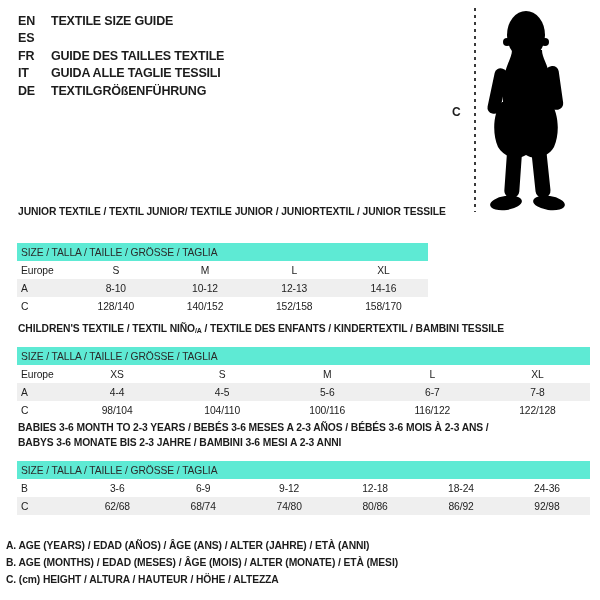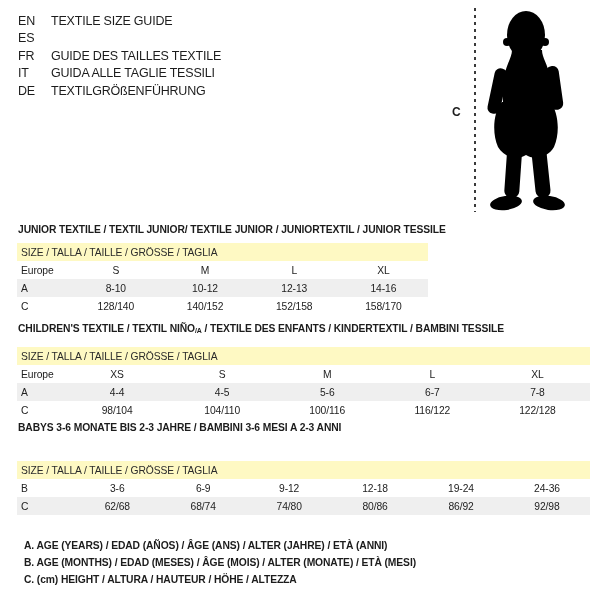--- a/index.html
+++ b/index.html
@@ -2,21 +2,21 @@
 <html><head>
 <meta charset="utf-8">
 <style>
   html,body{margin:0;padding:0;background:#fff;}
   .canvas{
     position:relative;width:600px;height:600px;background:#ffffff;overflow:hidden;
     font-family:"Liberation Sans",sans-serif;color:#1c1c1c;
   }
   
   .lang-list{position:absolute;left:18px;top:13px;}
-  .lang-row{display:flex;font-weight:normal;font-size:12.5px;line-height:17.4px;letter-spacing:-0.2px;}
+  .lang-row{display:flex;font-weight:bold;font-size:12.5px;line-height:17.4px;letter-spacing:-0.2px;}
   .lang-code{width:33px;flex:none;}
   
   .figure-line{
     position:absolute;left:474px;top:8px;width:2px;height:204px;
     background:repeating-linear-gradient(to bottom,#3a3a3a 0 3px,transparent 3px 7px);
   }
   .figure-label{position:absolute;left:452px;top:105px;font-weight:bold;font-size:12px;}
   .baby-svg{position:absolute;left:481px;top:8px;}
   
   .section-title{
@@ -24,24 +24,24 @@
     letter-spacing:-0.1px;white-space:nowrap;line-height:15px;
   }
   .sub{font-size:7px;vertical-align:-1px;}
   
   .sizetable{
     position:absolute;left:17px;border-collapse:collapse;table-layout:fixed;
     font-size:10.3px;letter-spacing:-0.1px;color:#222;
   }
   .sizetable td{height:18px;padding:0;text-align:center;vertical-align:middle;overflow:hidden;white-space:nowrap;}
   .sizetable td.rowlabel{text-align:left;padding-left:4px;margin-left:40px;}
-  .sizetable tr.bar td{background:#fef9c3;text-align:left;padding-left:4px;color:#2a2a2a;}
+  .sizetable tr.bar td{background:#5eead4;text-align:left;padding-left:4px;color:#2a2a2a;}
   .sizetable tr.alt td{background:#efefef;}
   
-  .legend{position:absolute;left:24px;top:537px;}
+  .legend{position:absolute;left:6px;top:537px;}
   .legend-line{font-weight:bold;font-size:10.3px;line-height:17px;letter-spacing:-0.1px;white-space:nowrap;}
 </style>
 </head>
 <body>
 
 <div class="canvas">
 
   <div class="lang-list">
     <div class="lang-row">
       <span class="lang-code">EN</span>
@@ -75,21 +75,21 @@
       <rect x="10" y="60" width="13" height="46" rx="6" transform="rotate(12 16 83)"></rect>
       <rect x="67" y="58" width="13" height="44" rx="6" transform="rotate(-8 73 80)"></rect>
       <path d="M21,94 C12,104 11,126 17,139 C23,150 38,152 45,147 C52,152 67,150 73,139 C79,126 78,104 69,94 Z"></path>
       <rect x="25" y="128" width="15" height="62" rx="7" transform="rotate(4 32 159)"></rect>
       <rect x="52" y="128" width="15" height="62" rx="7" transform="rotate(-6 59 159)"></rect>
       <ellipse cx="25" cy="195" rx="16" ry="7" transform="rotate(-8 25 195)"></ellipse>
       <ellipse cx="68" cy="195" rx="16" ry="7" transform="rotate(8 68 195)"></ellipse>
     </g>
   </svg>
 
-  <div class="section-title" style="top:222px">JUNIOR TEXTILE / TEXTIL JUNIOR/ TEXTILE JUNIOR / JUNIORTEXTIL / JUNIOR TESSILE</div>
+  <div class="section-title" style="top:204px">JUNIOR TEXTILE / TEXTIL JUNIOR/ TEXTILE JUNIOR / JUNIORTEXTIL / JUNIOR TESSILE</div>
   <table class="sizetable" style="top:243px;width:411px">
     <colgroup>
         <col style="width:13.2%">
         <col>
         <col>
         <col>
         <col>
       </colgroup>
     <tbody>
       <tr class="bar">
@@ -156,20 +156,21 @@
         <td>98/104</td>
         <td>104/110</td>
         <td>100/116</td>
         <td>116/122</td>
         <td>122/128</td>
       </tr>
     </tbody>
   </table>
 
   <div class="section-title" style="top:420px">
+    <div>BABIES 3-6 MONTH TO 2-3 YEARS / BEBÉS 3-6 MESES A 2-3 AÑOS / BÉBÉS 3-6 MOIS À 2-3 ANS /</div>
     <div>BABYS 3-6 MONATE BIS 2-3 JAHRE / BAMBINI 3-6 MESI A 2-3 ANNI</div>
   </div>
   <table class="sizetable" style="top:461px;width:573px">
     <colgroup>
         <col style="width:10%">
         <col>
         <col>
         <col>
         <col>
         <col>
@@ -178,21 +179,21 @@
     <tbody>
       <tr class="bar">
         <td colspan="7">SIZE / TALLA / TAILLE / GRÖSSE / TAGLIA</td>
       </tr>
       <tr>
         <td class="rowlabel">B</td>
         <td>3-6</td>
         <td>6-9</td>
         <td>9-12</td>
         <td>12-18</td>
-        <td>19-24</td>
+        <td>18-24</td>
         <td>24-36</td>
       </tr>
       <tr class="alt">
         <td class="rowlabel">C</td>
         <td>62/68</td>
         <td>68/74</td>
         <td>74/80</td>
         <td>80/86</td>
         <td>86/92</td>
         <td>92/98</td>

